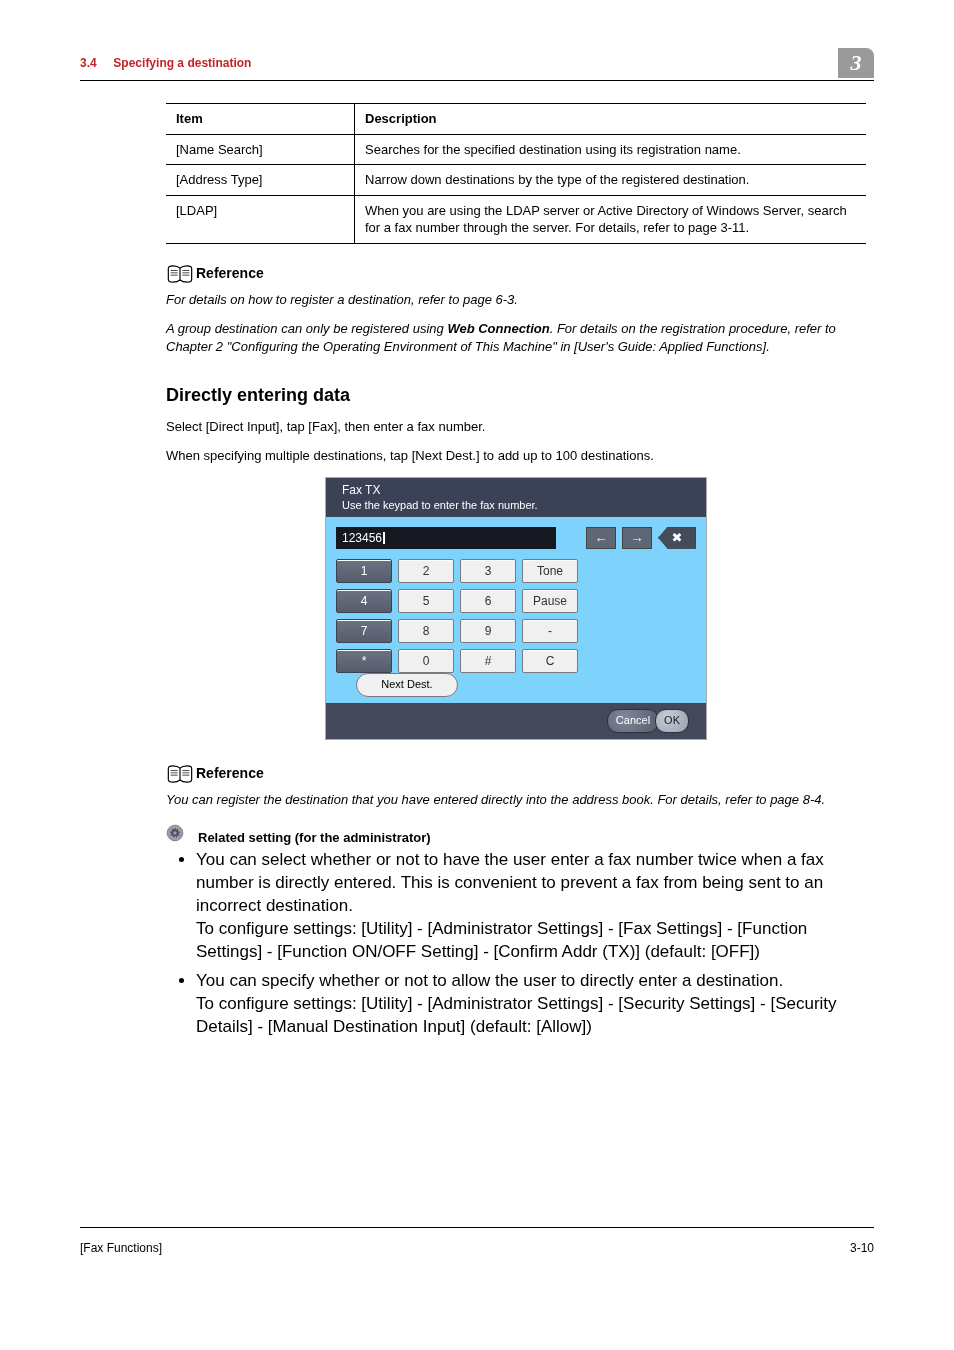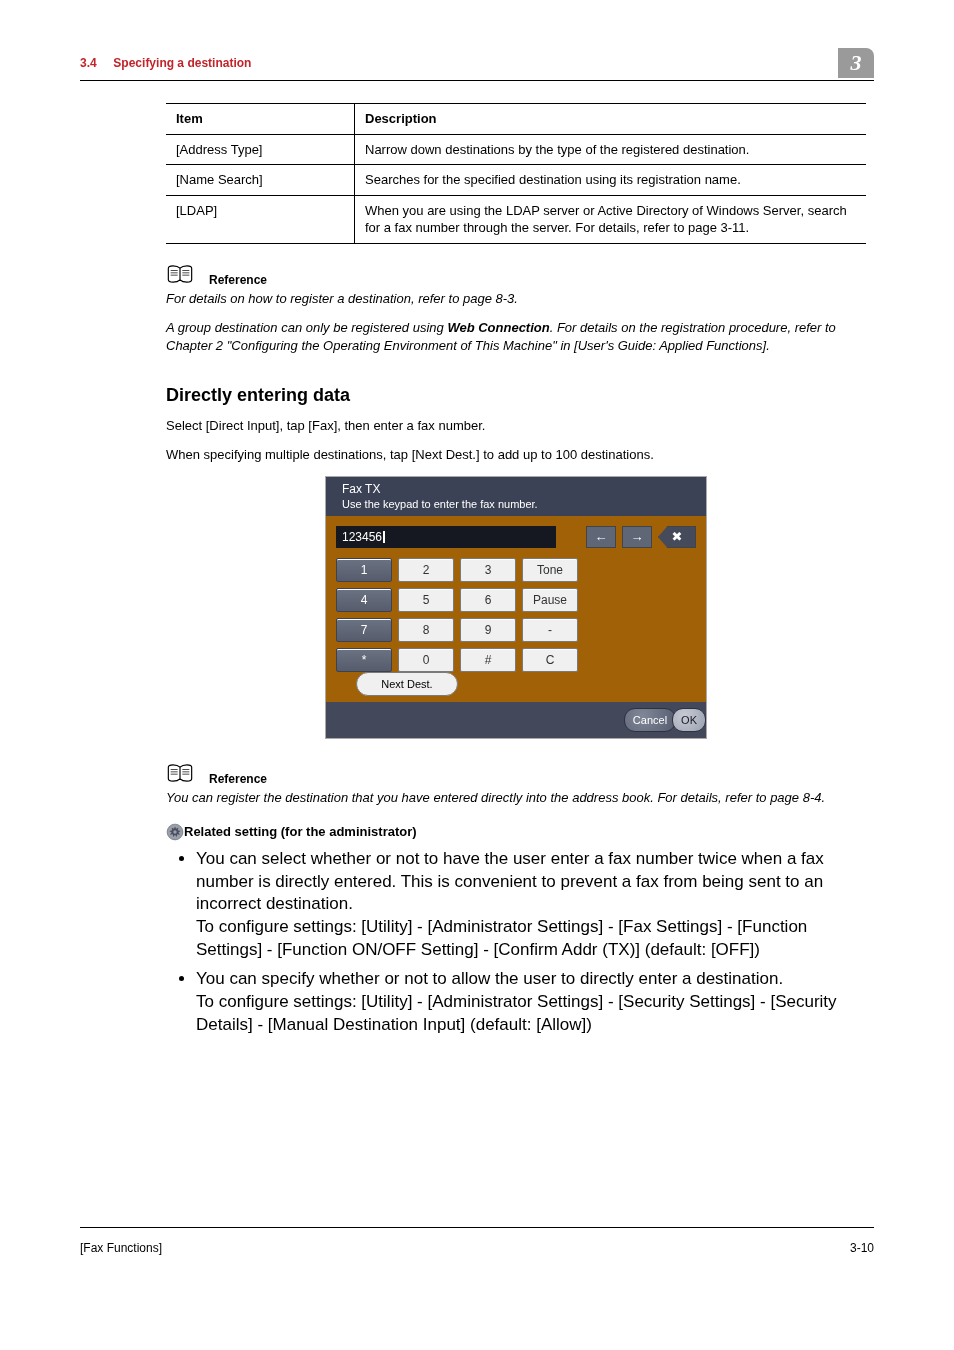--- a/index.html
+++ b/index.html
@@ -79,26 +79,26 @@
     border-right: 1px solid #000;
     width: 168px;
   }
   table.def thead th {
     font-weight: bold;
   }
 
   
   .iconhdr {
     display: flex;
-    align-items: flex-end;
-    gap: 15px;
+    align-items: flex-start;
+    gap: 2px;
     font-weight: bold;
     margin-top: 8px;
     margin-bottom: 2px;
-    font-size: 12px;
+    font-size: 14px;
   }
   .iconhdr svg {
     width: 28px;
     height: 20px;
   }
 
   .para-i {
     font-style: italic;
     margin: 2px 0 12px 0;
     font-size: 13px;
@@ -127,21 +127,21 @@
     font-size: 11px;
   }
   .kp-title {
     background: #3c4255;
     color: #fff;
     padding: 4px 16px;
   }
   .kp-title .t1 { font-size: 12px; }
   .kp-body {
     padding: 10px 10px 6px 10px;
-    background: #a16207;
+    background: #7dd3fc;
   }
   .kp-row { display: flex; align-items: center; }
   .kp-input {
     background: #151821;
     color: #fff;
     padding: 2px 6px;
     font-size: 12px;
     width: 208px;
     height: 18px;
     display: flex;
@@ -207,21 +207,21 @@
     width: 100px;
     height: 22px;
     display: flex;
     align-items: center;
     justify-content: center;
     font-size: 11px;
     margin-left: 20px;
   }
   .kp-footer {
     background: #43485a;
-    padding: 6px 0;
+    padding: 6px 17px;
     display: flex;
     justify-content: flex-end;
     gap: 0;
   }
   .kp-btn {
     height: 22px;
     padding: 0 8px;
     border-radius: 11px;
     display: flex;
     align-items: center;
@@ -232,22 +232,22 @@
     margin-left: -4px;
   }
   .kp-btn.ok {
     background: radial-gradient(circle at 35% 30%, #c8cbd5, #9aa0b0);
     color: #1a1c24;
   }
 
   
   .relset {
     display: flex;
-    align-items: flex-start;
-    gap: 0;
+    align-items: flex-end;
+    gap: 14px;
     margin-top: 16px;
   }
   .relset svg { width: 18px; height: 18px; }
   .relset-title { font-weight: bold; font-size: 13px; }
 
   ul.bullets {
     list-style: disc;
     padding-left: 30px;
     margin: 2px 0 0 0;
     font-size: 17px;
@@ -288,45 +288,45 @@
 
     <table class="def">
       <thead>
         <tr>
           <th>Item</th>
           <th>Description</th>
         </tr>
       </thead>
       <tbody>
         <tr>
+          <td>[Name Search]</td>
+          <td>Searches for the specified destination using its registration name.</td>
+        </tr>
+        <tr>
           <td>[Address Type]</td>
           <td>Narrow down destinations by the type of the registered destination.</td>
-        </tr>
-        <tr>
-          <td>[Name Search]</td>
-          <td>Searches for the specified destination using its registration name.</td>
         </tr>
         <tr>
           <td>[LDAP]</td>
           <td>When you are using the LDAP server or Active Directory of Windows Server, search for a fax number through the server. For details, refer to page 3-11.</td>
         </tr>
       </tbody>
     </table>
 
     <div class="iconhdr">
       <span>
         <svg viewBox="0 0 48 32">
           <path d="M4 6 Q4 2 12 2 Q20 2 24 6 Q28 2 36 2 Q44 2 44 6 L44 26 Q44 30 36 30 Q28 30 24 26 Q20 30 12 30 Q4 30 4 26 Z" fill="none" stroke="#000" stroke-width="2"></path>
           <path d="M24 6 L24 26" fill="none" stroke="#000" stroke-width="2"></path>
           <path d="M8 10 L20 10 M8 14 L20 14 M8 18 L20 18 M28 10 L40 10 M28 14 L40 14 M28 18 L40 18" stroke="#000" stroke-width="1.2"></path>
         </svg>
       </span>
       <span>Reference</span>
     </div>
-    <p class="para-i">For details on how to register a destination, refer to page 8-3.</p>
+    <p class="para-i">For details on how to register a destination, refer to page 6-3.</p>
     <p class="para-i">
       <span>A group destination can only be registered using </span><span class="bold">Web Connection</span><span>. For details on the registration procedure, refer to Chapter 2 "Configuring the Operating Environment of This Machine" in [User's Guide: Applied Functions].</span>
     </p>
 
     <h2 class="section">Directly entering data</h2>
     <p class="para">Select [Direct Input], tap [Fax], then enter a fax number.</p>
     <p class="para">When specifying multiple destinations, tap [Next Dest.] to add up to 100 destinations.</p>
 
     <div class="figure">
       <div class="keypad">

